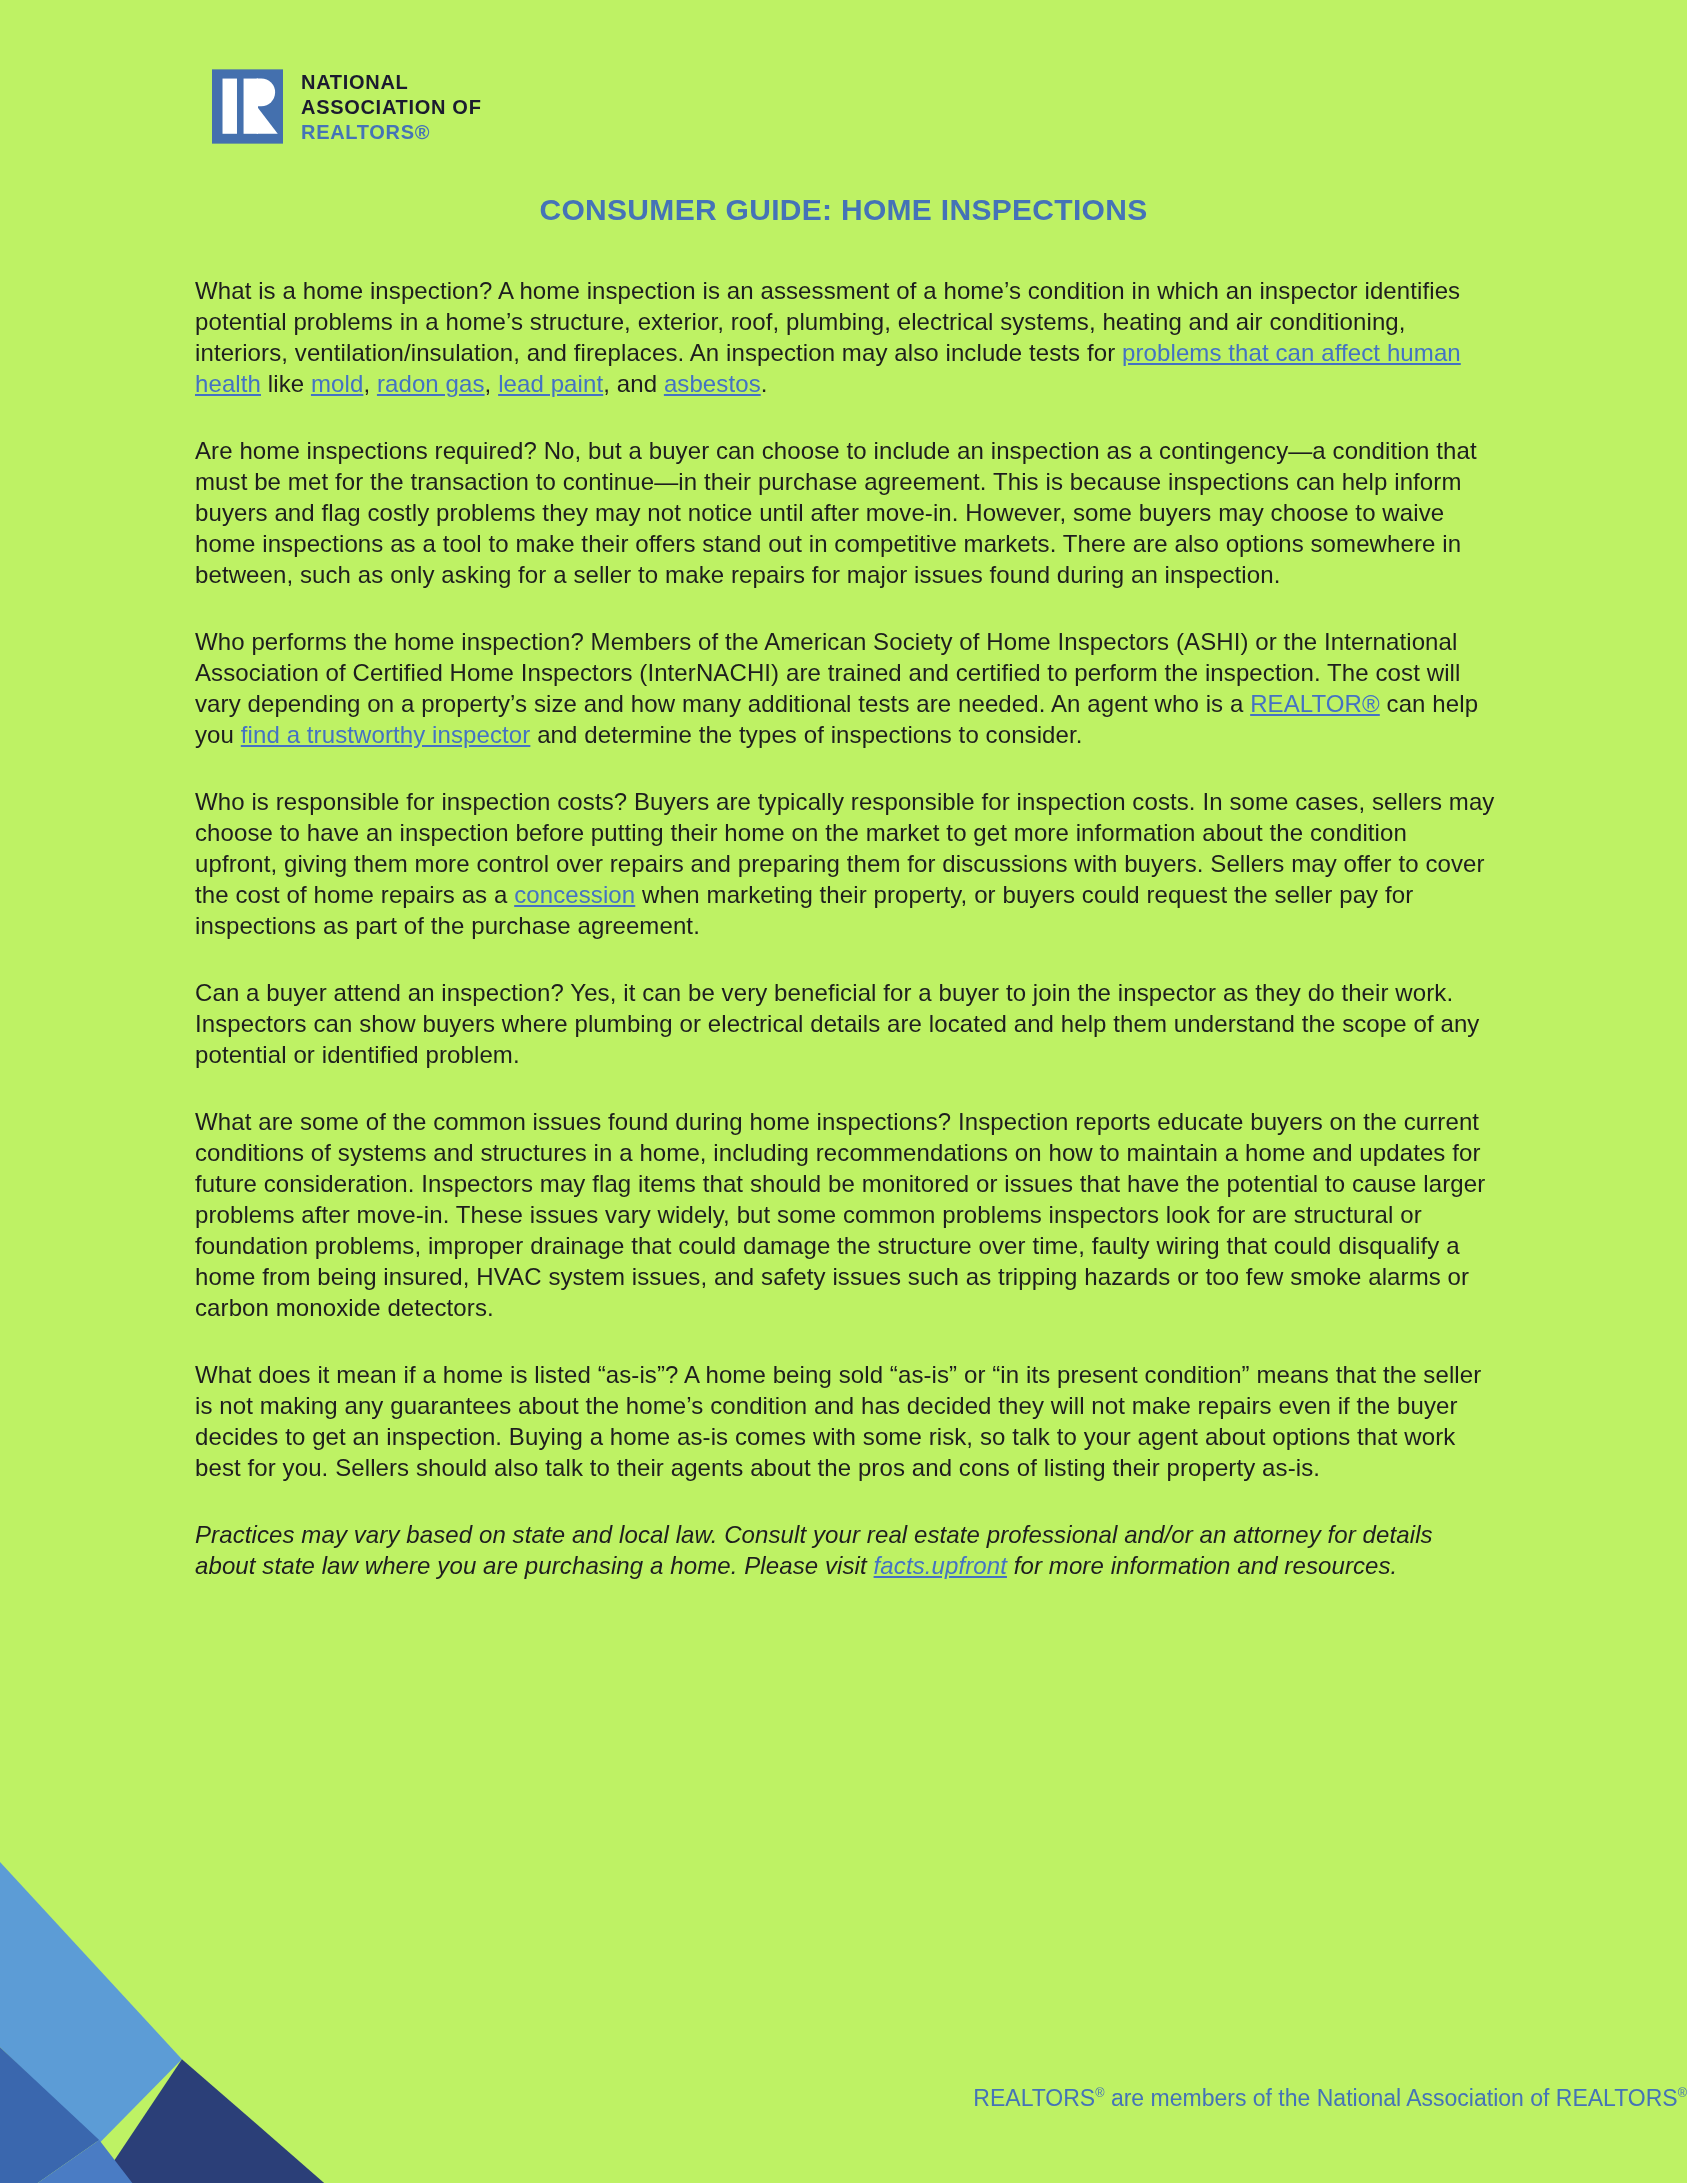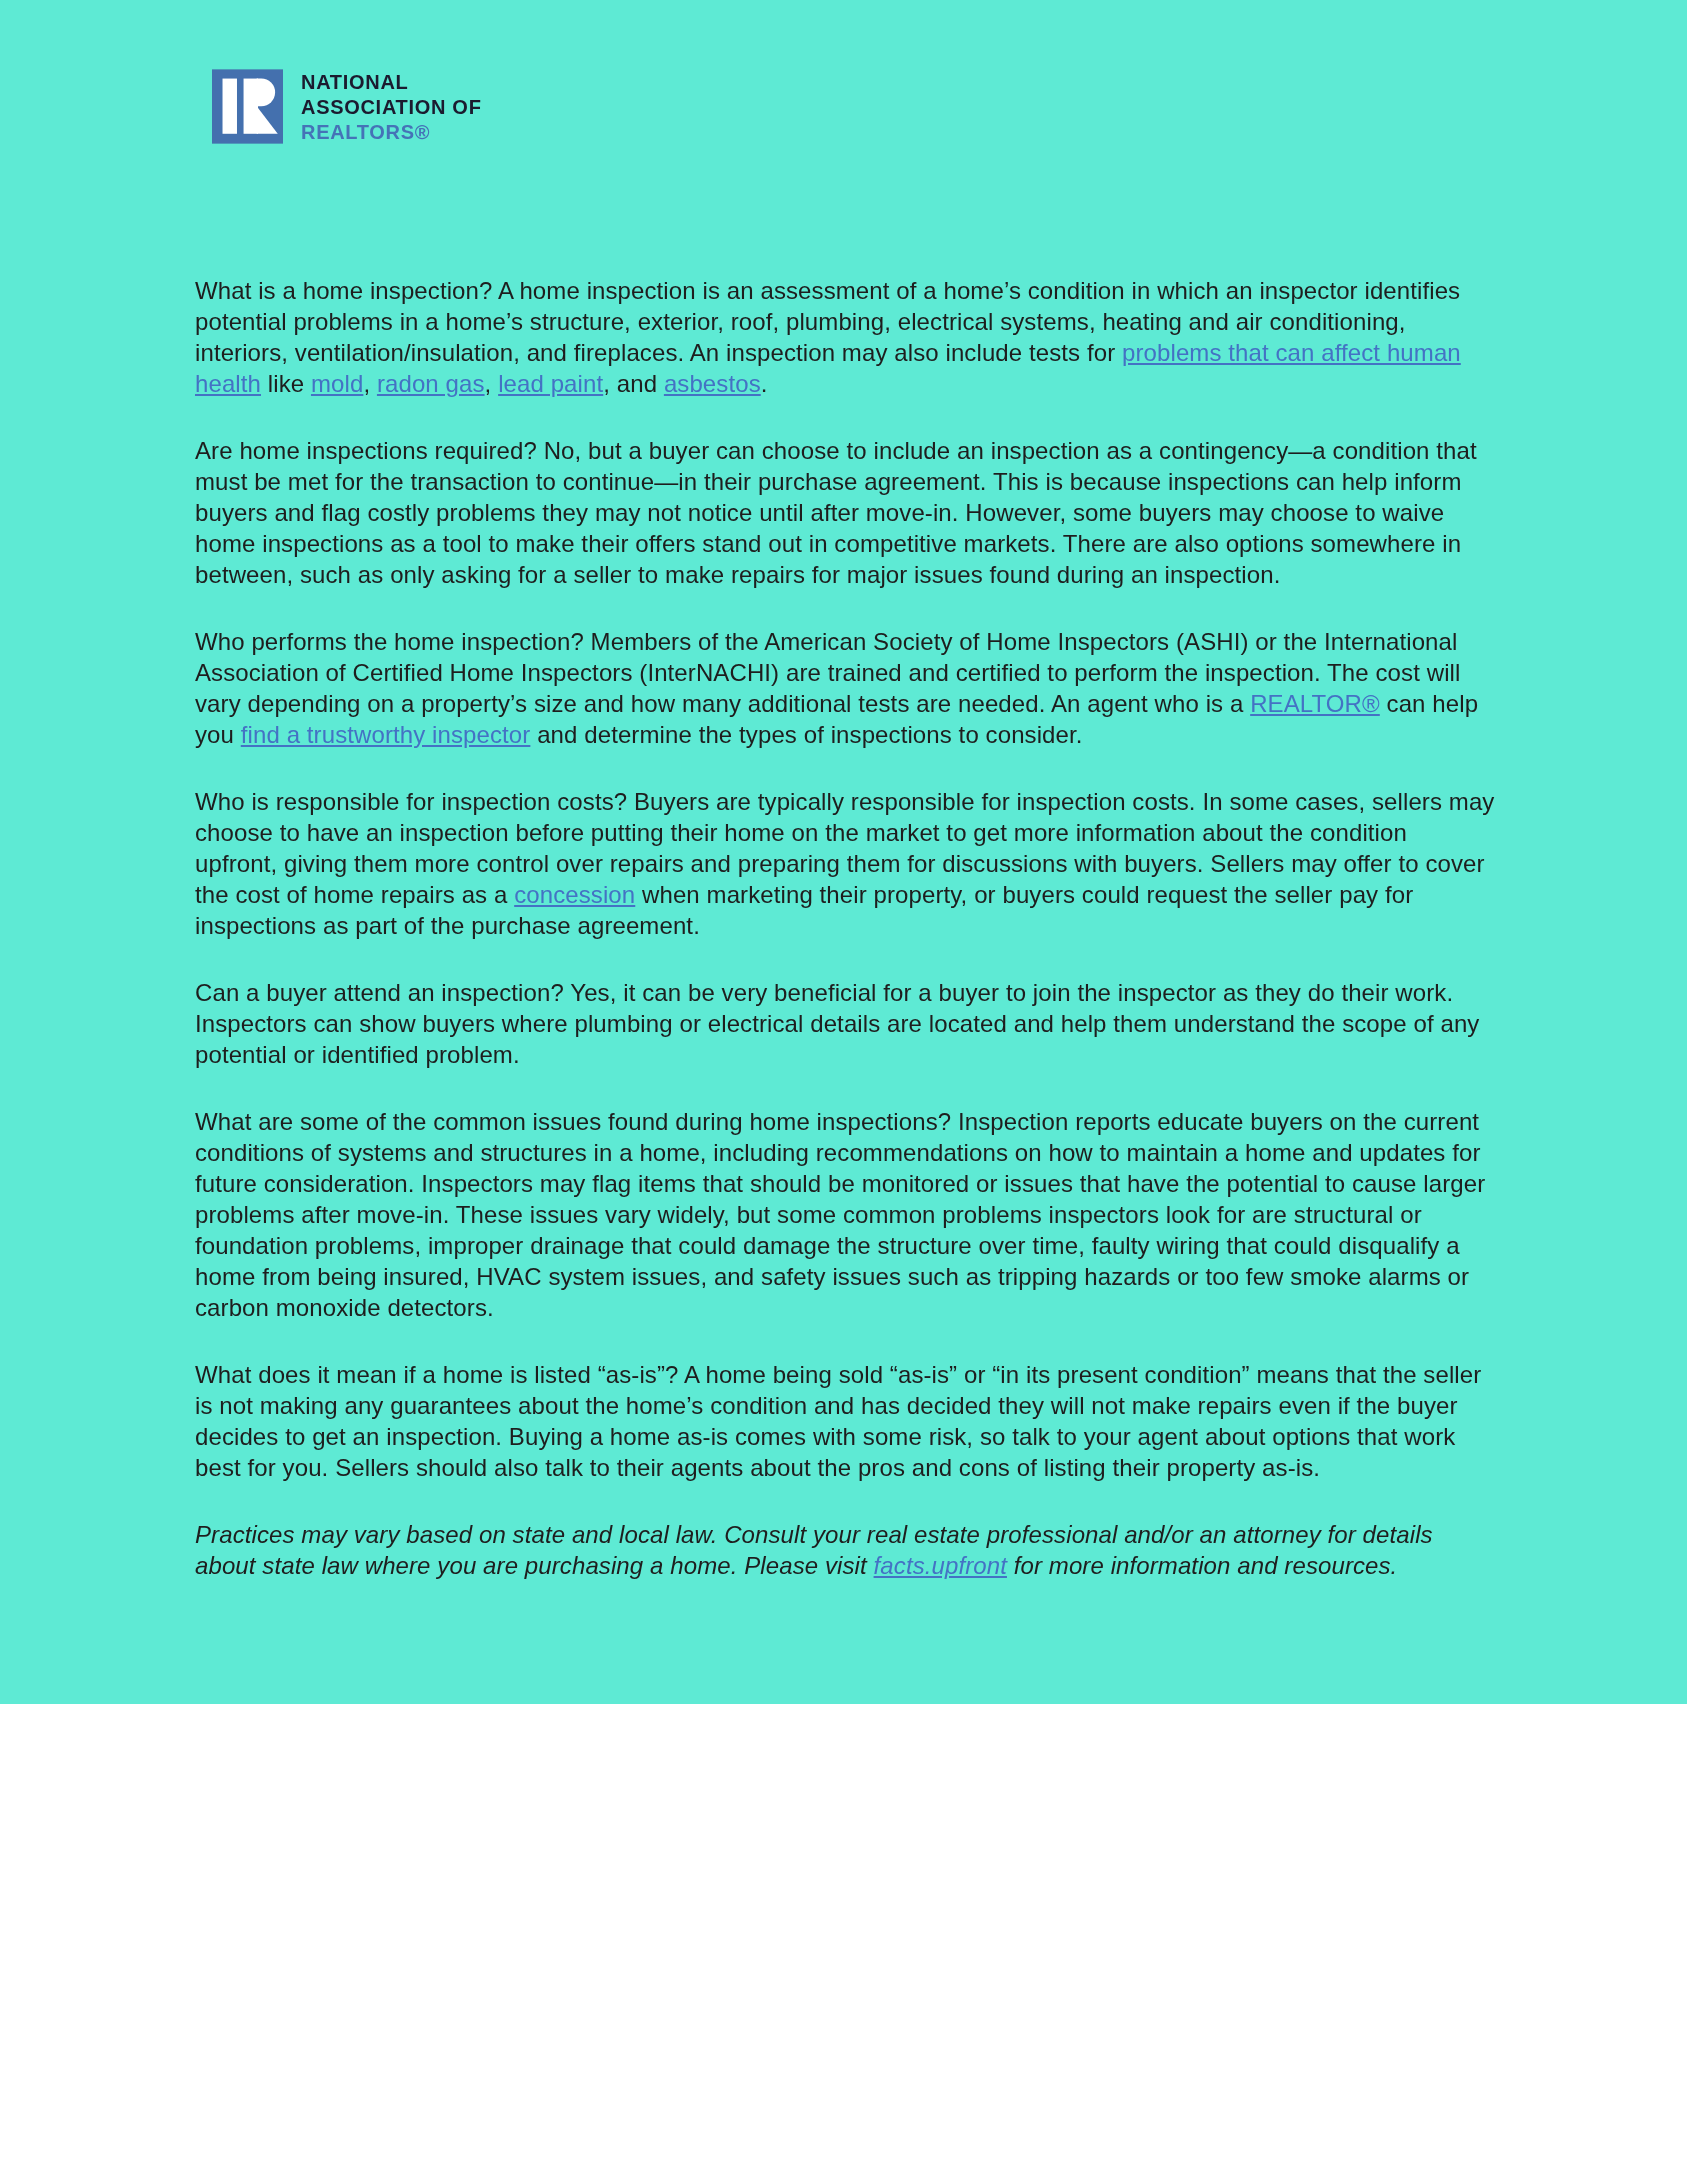--- a/index.html
+++ b/index.html
@@ -8,22 +8,22 @@
     --link-blue:#4472C4;
     --text-black:#1E1E1E;
     --tri-light:#5C9CD6;
     --tri-medium:#3A67AE;
     --tri-navy:#2B3F78;
     --tri-bright:#4A7CC4;
   }
   html,body{margin:0;padding:0;background:#ffffff;}
   .page{
     position:relative;
-    width:1687px;height:1704px;
-    background:#5eead4;
+    width:1687px;height:2183px;
+    background:#bef264;
     overflow:hidden;
     font-family:"Liberation Sans", sans-serif;
     color:var(--text-black);
   }
   .logo{position:absolute;left:212px;top:69px;display:flex;align-items:flex-start;}
   .logo-square{width:71px;height:75px;display:block;}
   .logo-text{margin-left:18px;margin-top:1.3px;font-weight:bold;font-size:20px;line-height:25px;letter-spacing:0.7px;color:#1B1B2F;}
   .logo-text .blue{color:var(--brand-blue);}
   .doc-title{
     position:absolute;left:0;top:193px;width:1687px;
@@ -58,20 +58,21 @@
       <path d="M68,14 h7 a21,21 0 0 1 0,42 h-7 z" fill="#ffffff"></path>
       <polygon points="68,56 100,98 68,98" fill="#ffffff"></polygon>
     </svg>
     <div class="logo-text">
       <div>NATIONAL</div>
       <div>ASSOCIATION OF</div>
       <div class="blue">REALTORS®</div>
     </div>
   </div>
 
+  <div class="doc-title">CONSUMER GUIDE: HOME INSPECTIONS</div>
 
   <div class="doc-body">
       <p><span class="b">What is a home inspection? </span><span>A home inspection is an assessment of a home’s condition in which an inspector identifies potential problems in a home’s structure, exterior, roof, plumbing, electrical systems, heating and air conditioning, interiors, ventilation/insulation, and fireplaces. An inspection may also include tests for </span><a class="link" href="#">problems that can affect human health</a><span> like </span><a class="link" href="#">mold</a><span>, </span><a class="link" href="#">radon gas</a><span>, </span><a class="link" href="#">lead paint</a><span>, and </span><a class="link" href="#">asbestos</a><span>.</span></p>
       <p><span class="b">Are home inspections required? </span><span>No, but a buyer can choose to include an inspection as a contingency—a condition that must be met for the transaction to continue—in their purchase agreement. This is because inspections can help inform buyers and flag costly problems they may not notice until after move-in. However, some buyers may choose to waive home inspections as a tool to make their offers stand out in competitive markets. There are also options somewhere in between, such as only asking for a seller to make repairs for major issues found during an inspection.</span></p>
       <p><span class="b">Who performs the home inspection? </span><span>Members of the American Society of Home Inspectors (ASHI) or the International Association of Certified Home Inspectors (InterNACHI) are trained and certified to perform the inspection. The cost will vary depending on a property’s size and how many additional tests are needed. An agent who is a </span><a class="link" href="#">REALTOR®</a><span> can help you </span><a class="link" href="#">find a trustworthy inspector</a><span> and determine the types of inspections to consider.</span></p>
       <p><span class="b">Who is responsible for inspection costs? </span><span>Buyers are typically responsible for inspection costs. In some cases, sellers may choose to have an inspection before putting their home on the market to get more information about the condition upfront, giving them more control over repairs and preparing them for discussions with buyers. Sellers may offer to cover the cost of home repairs as a </span><a class="link" href="#">concession</a><span> when marketing their property, or buyers could request the seller pay for inspections as part of the purchase agreement.</span></p>
       <p><span class="b">Can a buyer attend an inspection? </span><span>Yes, it can be very beneficial for a buyer to join the inspector as they do their work. Inspectors can show buyers where plumbing or electrical details are located and help them understand the scope of any potential or identified problem.</span></p>
       <p><span class="b">What are some of the common issues found during home inspections? </span><span>Inspection reports educate buyers on the current conditions of systems and structures in a home, including recommendations on how to maintain a home and updates for future consideration. Inspectors may flag items that should be monitored or issues that have the potential to cause larger problems after move-in. These issues vary widely, but some common problems inspectors look for are structural or foundation problems, improper drainage that could damage the structure over time, faulty wiring that could disqualify a home from being insured, HVAC system issues, and safety issues such as tripping hazards or too few smoke alarms or carbon monoxide detectors.</span></p>
       <p><span class="b">What does it mean if a home is listed “as-is”? </span><span>A home being sold “as-is” or “in its present condition” means that the seller is not making any guarantees about the home’s condition and has decided they will not make repairs even if the buyer decides to get an inspection. Buying a home as-is comes with some risk, so talk to your agent about options that work best for you. Sellers should also talk to their agents about the pros and cons of listing their property as-is.</span></p>
       <p class="i"><span class="b i">Practices may vary based on state and local law. Consult your real estate professional and/or an attorney for details about state law where you are purchasing a home. Please visit </span><a class="link b i" href="#">facts.upfront</a><span class="b i"> for more information and resources.</span></p>

